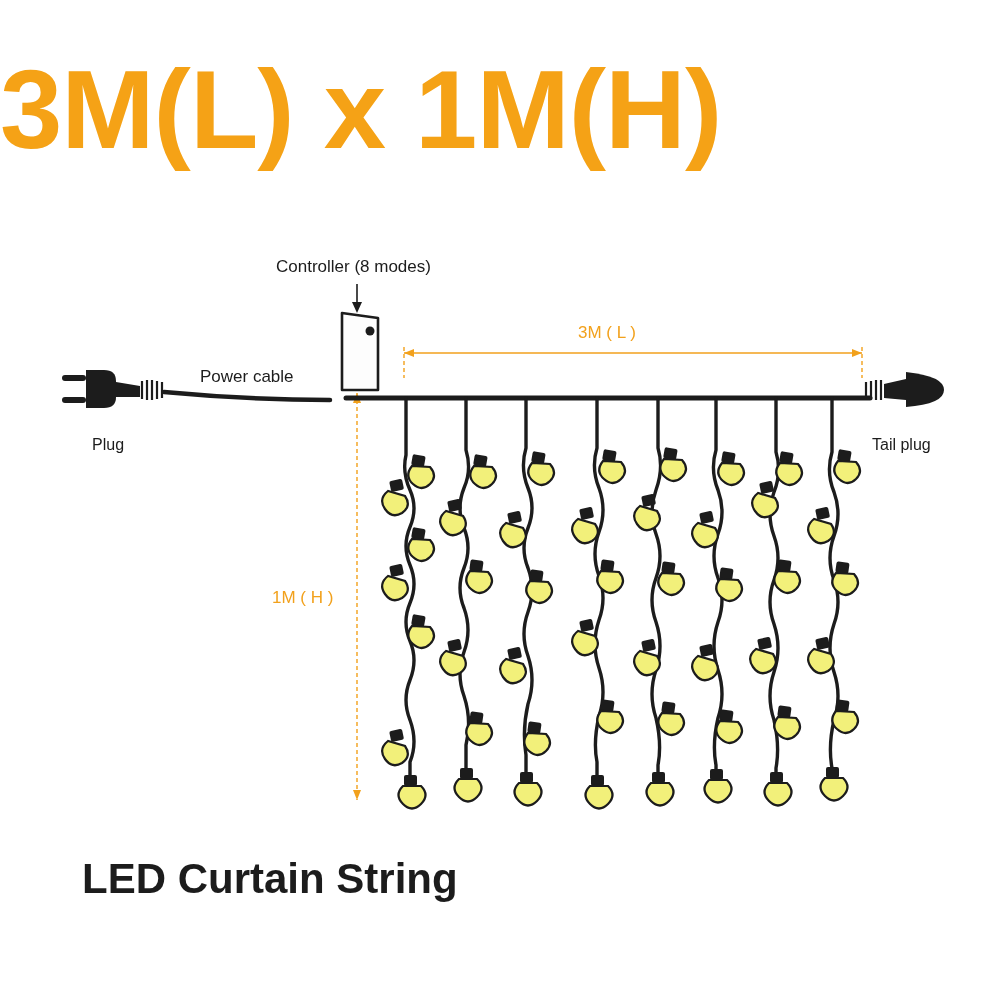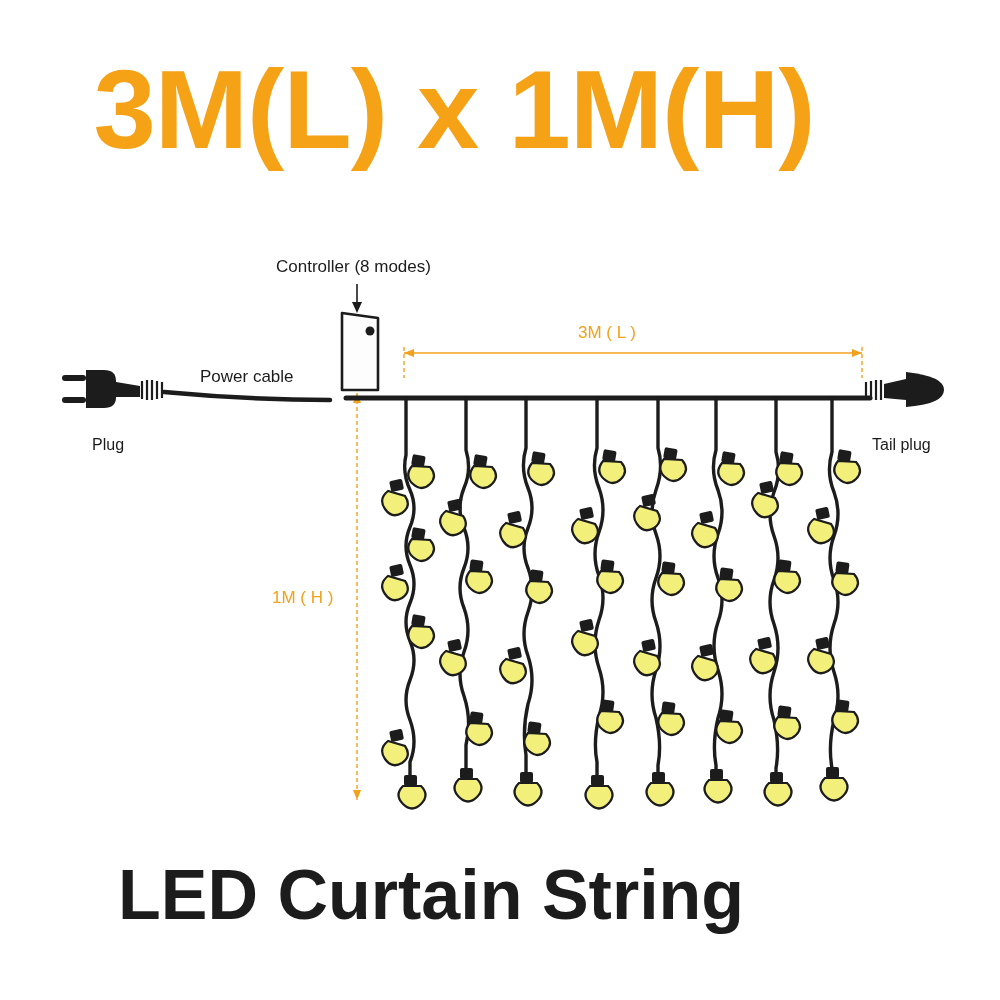--- a/index.html
+++ b/index.html
@@ -18,39 +18,36 @@
     position: relative;
     width: 1000px;
     height: 1000px;
     background: #ffffff;
   }
   .title-main {
     position: absolute;
     left: 0;
     top: 48px;
     width: 888px;
-    text-align: center;
     font-size: 112px;
     font-weight: bold;
     color: #f5a216;
     letter-spacing: -1px;
     line-height: 1.1;
     white-space: nowrap;
-    padding-left: 10px;
   }
   .footer-label {
     position: absolute;
     left: 82px;
     top: 855px;
-    font-size: 70px;
+    font-size: 42px;
     font-weight: bold;
     color: #1c1c1c;
     letter-spacing: 0px;
     white-space: nowrap;
-    margin-left: 36px;
   }
   svg#diagram {
     position: absolute;
     left: 0;
     top: 0;
   }
   .lbl {
     font-family: "Liberation Sans", sans-serif;
     fill: #1c1c1c;
   }

